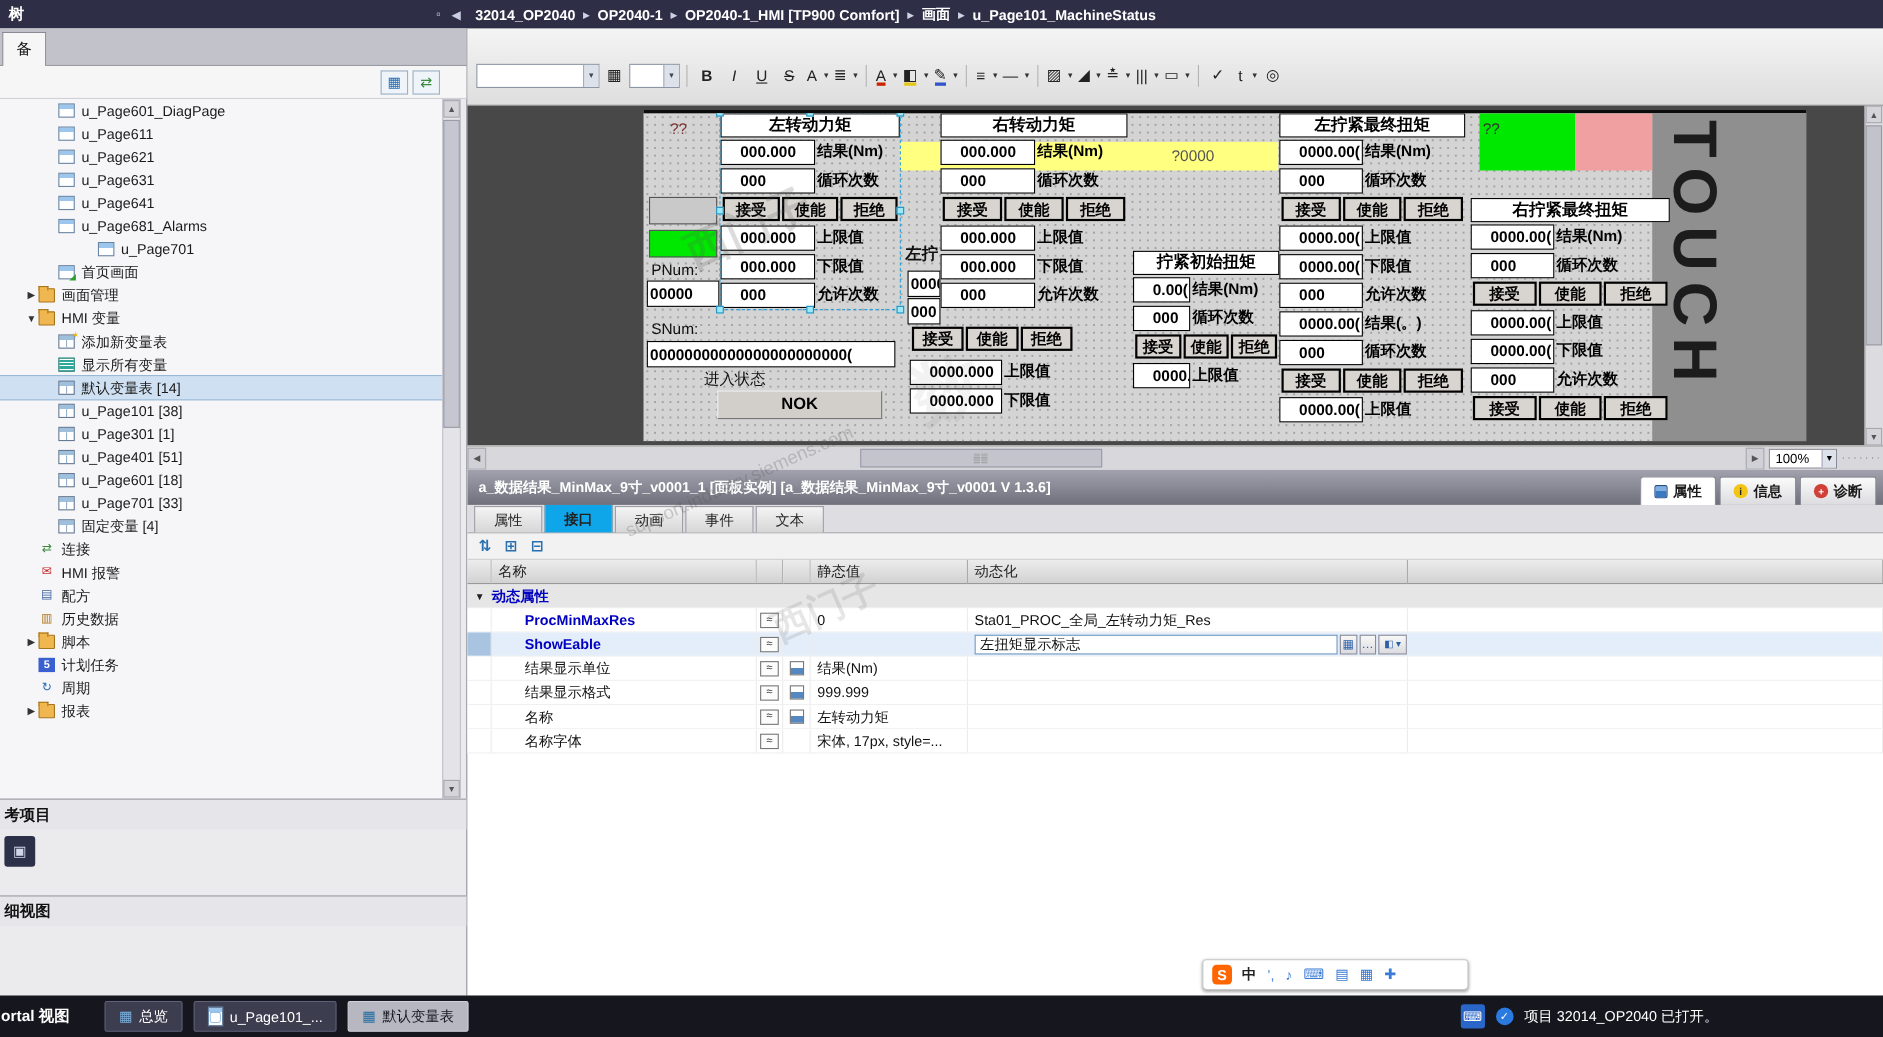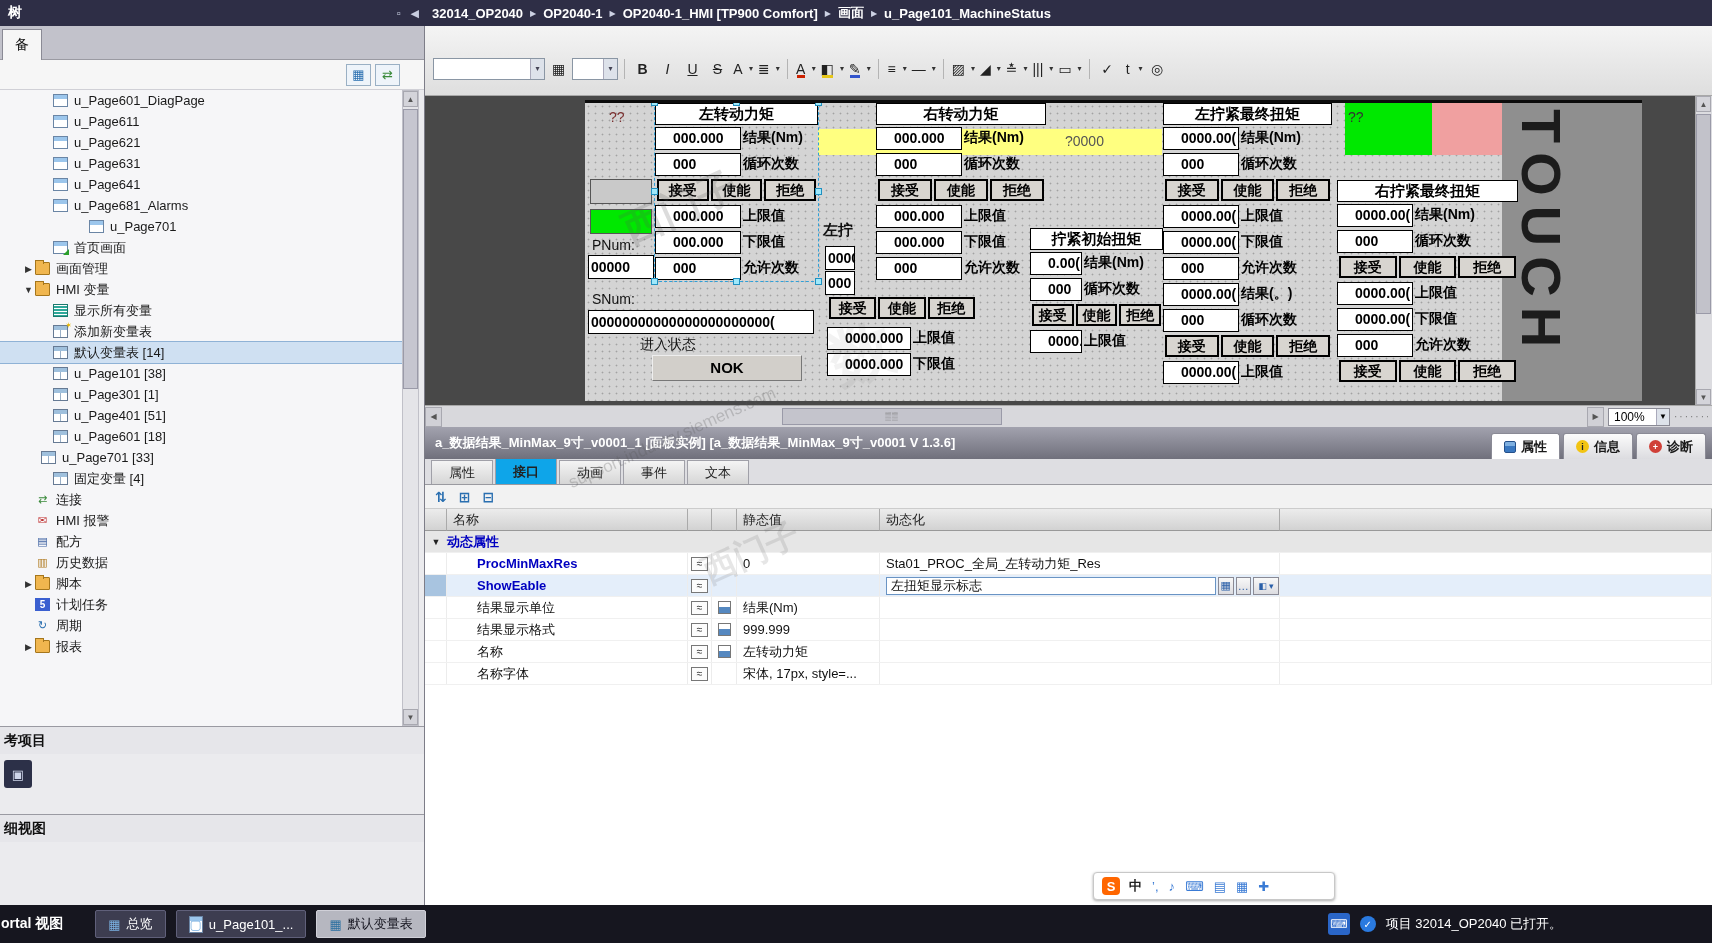--- a/index.html
+++ b/index.html
@@ -242,28 +242,28 @@
           <span class="ticon folder-screens-icon"></span>
           <span class="tlabel">画面管理</span>
         </div>
         <div class="trow" style="padding-left: 22px;">
           <span class="tarrow">▼</span>
           <span class="ticon tags-folder-icon"></span>
           <span class="tlabel">HMI 变量</span>
         </div>
         <div class="trow" style="padding-left: 40px;">
           <span class="tarrow"></span>
+          <span class="ticon add-table-icon"></span>
+          <span class="tlabel">添加新变量表</span>
+        </div>
+        <div class="trow" style="padding-left: 40px;">
+          <span class="tarrow"></span>
           <span class="ticon show-tags-icon"></span>
           <span class="tlabel">显示所有变量</span>
         </div>
-        <div class="trow" style="padding-left: 40px;">
-          <span class="tarrow"></span>
-          <span class="ticon add-table-icon"></span>
-          <span class="tlabel">添加新变量表</span>
-        </div>
         <div class="trow selected" style="padding-left: 40px;">
           <span class="tarrow"></span>
           <span class="ticon tag-table-icon"></span>
           <span class="tlabel">默认变量表 [14]</span>
         </div>
         <div class="trow" style="padding-left: 40px;">
           <span class="tarrow"></span>
           <span class="ticon tag-table-icon"></span>
           <span class="tlabel">u_Page101 [38]</span>
         </div>
@@ -275,21 +275,21 @@
         <div class="trow" style="padding-left: 40px;">
           <span class="tarrow"></span>
           <span class="ticon tag-table-icon"></span>
           <span class="tlabel">u_Page401 [51]</span>
         </div>
         <div class="trow" style="padding-left: 40px;">
           <span class="tarrow"></span>
           <span class="ticon tag-table-icon"></span>
           <span class="tlabel">u_Page601 [18]</span>
         </div>
-        <div class="trow" style="padding-left: 28px;">
+        <div class="trow" style="padding-left: 40px;">
           <span class="tarrow"></span>
           <span class="ticon tag-table-icon"></span>
           <span class="tlabel">u_Page701 [33]</span>
         </div>
         <div class="trow" style="padding-left: 40px;">
           <span class="tarrow"></span>
           <span class="ticon tag-table-icon"></span>
           <span class="tlabel">固定变量 [4]</span>
         </div>
         <div class="trow" style="padding-left: 22px;">
@@ -502,21 +502,21 @@
           </div>
           <span class="hdl hdl-tl"></span>
           <span class="hdl hdl-tc"></span>
           <span class="hdl hdl-tr"></span>
           <span class="hdl hdl-ml"></span>
           <span class="hdl hdl-mr"></span>
           <span class="hdl hdl-bl"></span>
           <span class="hdl hdl-bc"></span>
           <span class="hdl hdl-br"></span>
         </div>
-        <div class="hpanel" style="left: 270px; top: 0px; width: 170px; margin-left: 21px;">
+        <div class="hpanel" style="left: 270px; top: 0px; width: 170px;">
           <div class="htitle">右转动力矩</div>
           <div class="hrow">
             <span class="hfield" style="width: 86px;">000.000</span>
             <span class="hlabel">结果(Nm)</span>
           </div>
           <div class="hrow">
             <span class="hfield" style="width: 86px;">000</span>
             <span class="hlabel">循环次数</span>
           </div>
           <div class="hbtnrow">

